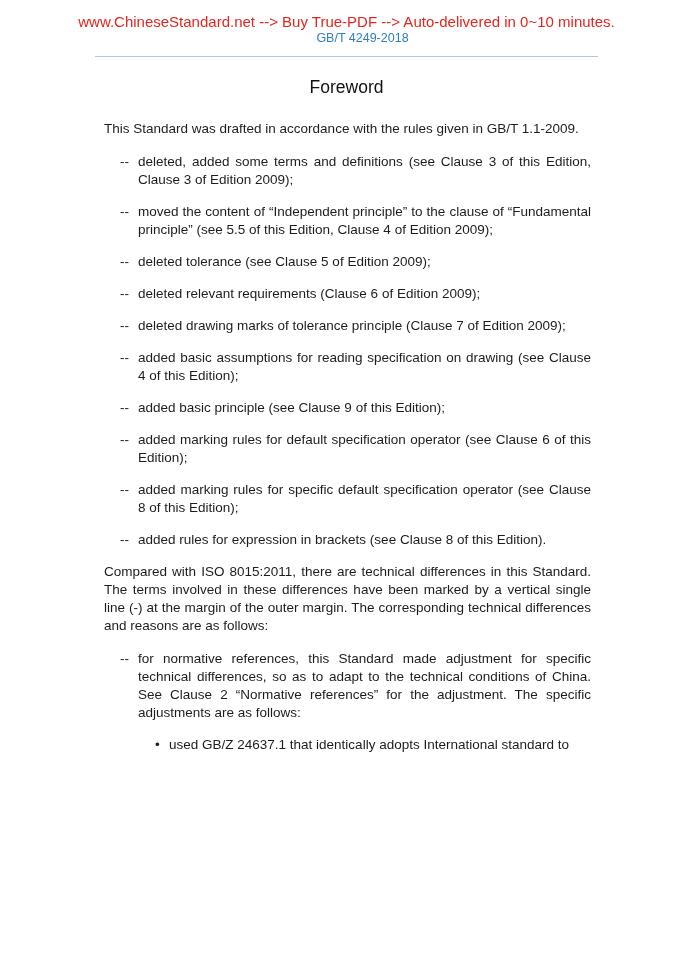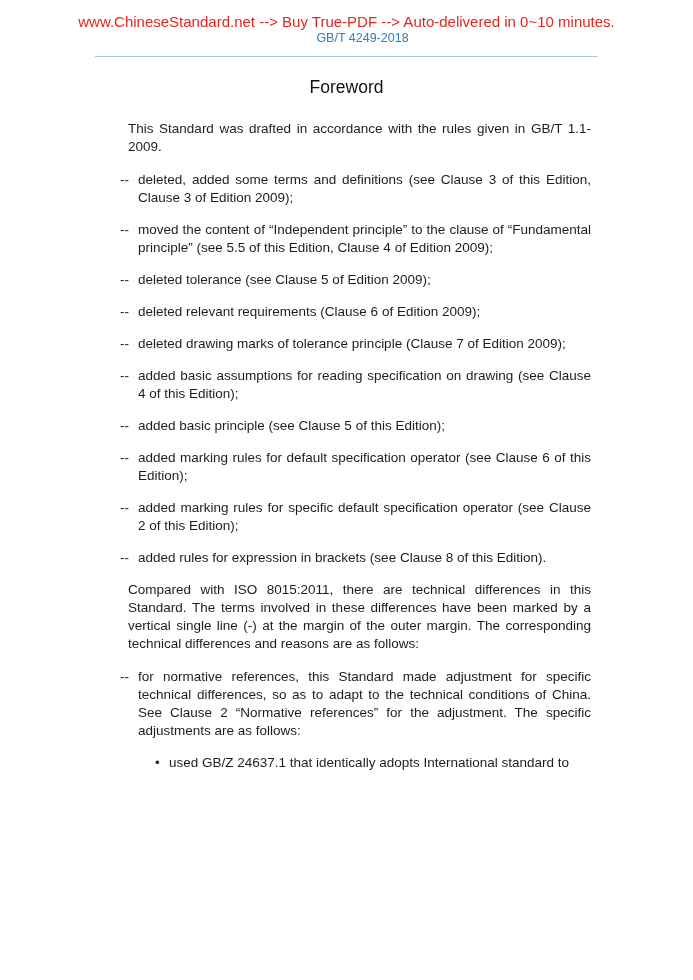--- a/index.html
+++ b/index.html
@@ -40,21 +40,21 @@
     font-size: 17.5px;
     font-weight: normal;
     color: #111111;
   }
   .content {
     width: 487px;
     margin: 22px 0 0 104px;
     font-size: 13.5px;
     line-height: 18px;
   }
-  .para { text-align: justify; margin-bottom: 15px; margin-left: 24px; }
+  .para { text-align: justify; margin-bottom: 15px; }
   .list { margin-left: 16px; }
   .li { display: flex; margin-bottom: 14px; }
   .li .marker { flex: 0 0 18px; }
   .li .litext { flex: 1; text-align: justify; }
   .sublist { margin-left: 51px; }
   .sub .marker { flex: 0 0 14px; }
   .footrule {
     position: absolute;
     top: 903px; left: 95px;
     width: 503px;
@@ -110,29 +110,29 @@
       <div class="li">
         <span class="marker">--</span>
         <div class="litext">deleted drawing marks of tolerance principle (Clause 7 of Edition 2009);</div>
       </div>
       <div class="li">
         <span class="marker">--</span>
         <div class="litext">added basic assumptions for reading specification on drawing (see Clause 4 of this Edition);</div>
       </div>
       <div class="li">
         <span class="marker">--</span>
-        <div class="litext">added basic principle (see Clause 5 of this Edition);</div>
+        <div class="litext">added basic principle (see Clause 9 of this Edition);</div>
       </div>
       <div class="li">
         <span class="marker">--</span>
         <div class="litext">added marking rules for default specification operator (see Clause 6 of this Edition);</div>
       </div>
       <div class="li">
         <span class="marker">--</span>
-        <div class="litext">added marking rules for specific default specification operator (see Clause 2 of this Edition);</div>
+        <div class="litext">added marking rules for specific default specification operator (see Clause 8 of this Edition);</div>
       </div>
       <div class="li">
         <span class="marker">--</span>
         <div class="litext">added rules for expression in brackets (see Clause 8 of this Edition).</div>
       </div>
     </div>
 
     <div class="para">Compared with ISO 8015:2011, there are technical differences in this Standard. The terms involved in these differences have been marked by a vertical single line (-) at the margin of the outer margin. The corresponding technical differences and reasons are as follows:</div>
 
     <div class="list">

